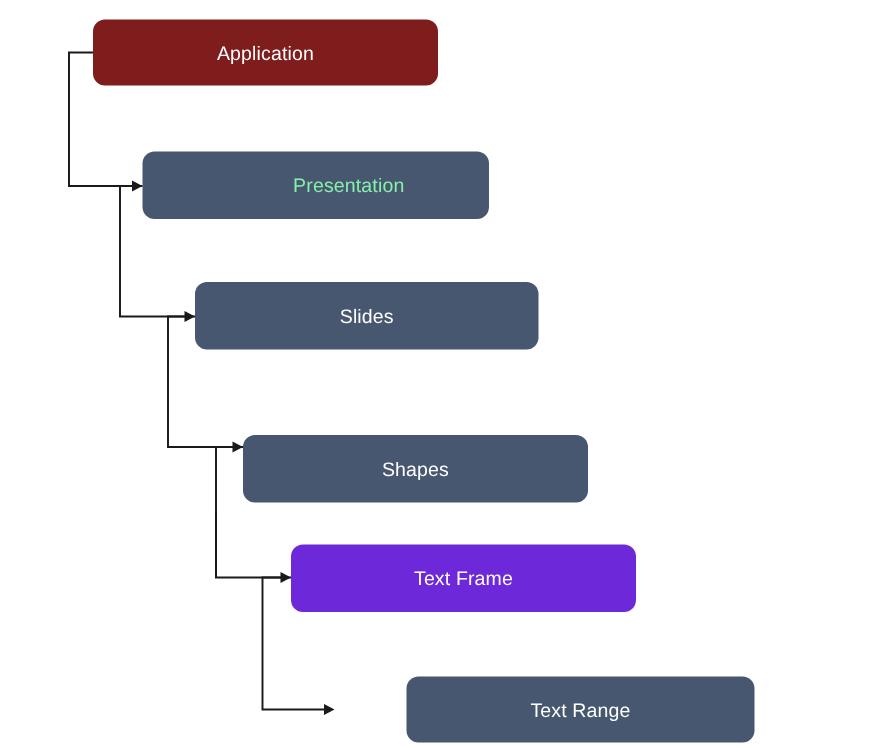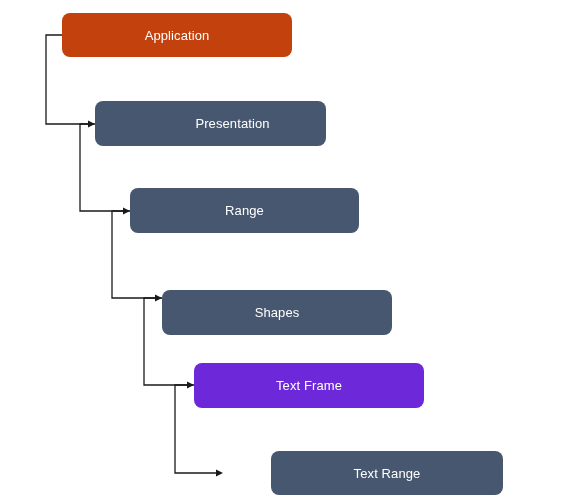--- a/index.html
+++ b/index.html
@@ -62,28 +62,28 @@
     <g id="connector-arrowheads">
         <polygon points="95,124 88,120.4 88,127.6" fill="#1a1a1a"></polygon>
         <polygon points="130,211 123,207.4 123,214.6" fill="#1a1a1a"></polygon>
         <polygon points="162,298 155,294.4 155,301.6" fill="#1a1a1a"></polygon>
         <polygon points="194,385 187,381.4 187,388.6" fill="#1a1a1a"></polygon>
         <polygon points="223,473 216,469.4 216,476.6" fill="#1a1a1a"></polygon>
       </g>
   </svg>
 
   <div id="node-layer">
-      <div class="node-box" style="left: 62px; top: 13px; width: 230px; height: 44px; background: #c2410c;">
+      <div class="node-box" style="left: 62px; top: 13px; width: 230px; height: 44px; background: #7f1d1d;">
         <span class="node-label" style="color: rgb(255, 255, 255);">Application</span>
       </div>
       <div class="node-box" style="left: 95px; top: 101px; width: 231px; height: 45px; background: rgb(71, 87, 111);">
-        <span class="node-label" style="color: #ffffff; margin-left: 44px;">Presentation</span>
+        <span class="node-label" style="color: #86efac; margin-left: 44px;">Presentation</span>
       </div>
       <div class="node-box" style="left: 130px; top: 188px; width: 229px; height: 45px; background: rgb(71, 87, 111);">
-        <span class="node-label" style="color: rgb(255, 255, 255);">Range</span>
+        <span class="node-label" style="color: rgb(255, 255, 255);">Slides</span>
       </div>
       <div class="node-box" style="left: 162px; top: 276px; width: 230px; height: 45px; background: rgb(71, 87, 111); margin-top: 14px;">
         <span class="node-label" style="color: rgb(255, 255, 255);">Shapes</span>
       </div>
       <div class="node-box" style="left: 194px; top: 363px; width: 230px; height: 45px; background: #6d28d9;">
         <span class="node-label" style="color: rgb(255, 255, 255);">Text Frame</span>
       </div>
       <div class="node-box" style="left: 225px; top: 451px; width: 232px; height: 44px; background: rgb(71, 87, 111); margin-left: 46px;">
         <span class="node-label" style="color: rgb(255, 255, 255);">Text Range</span>
       </div>

